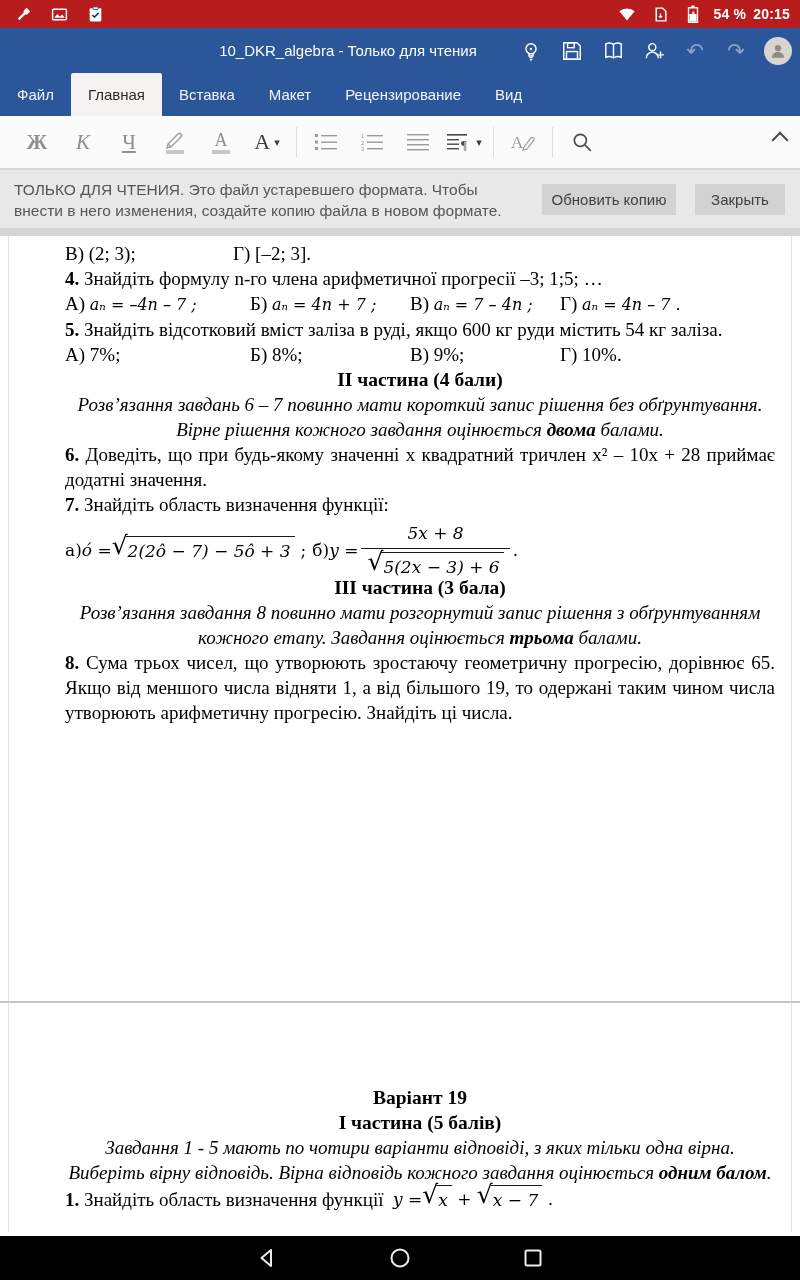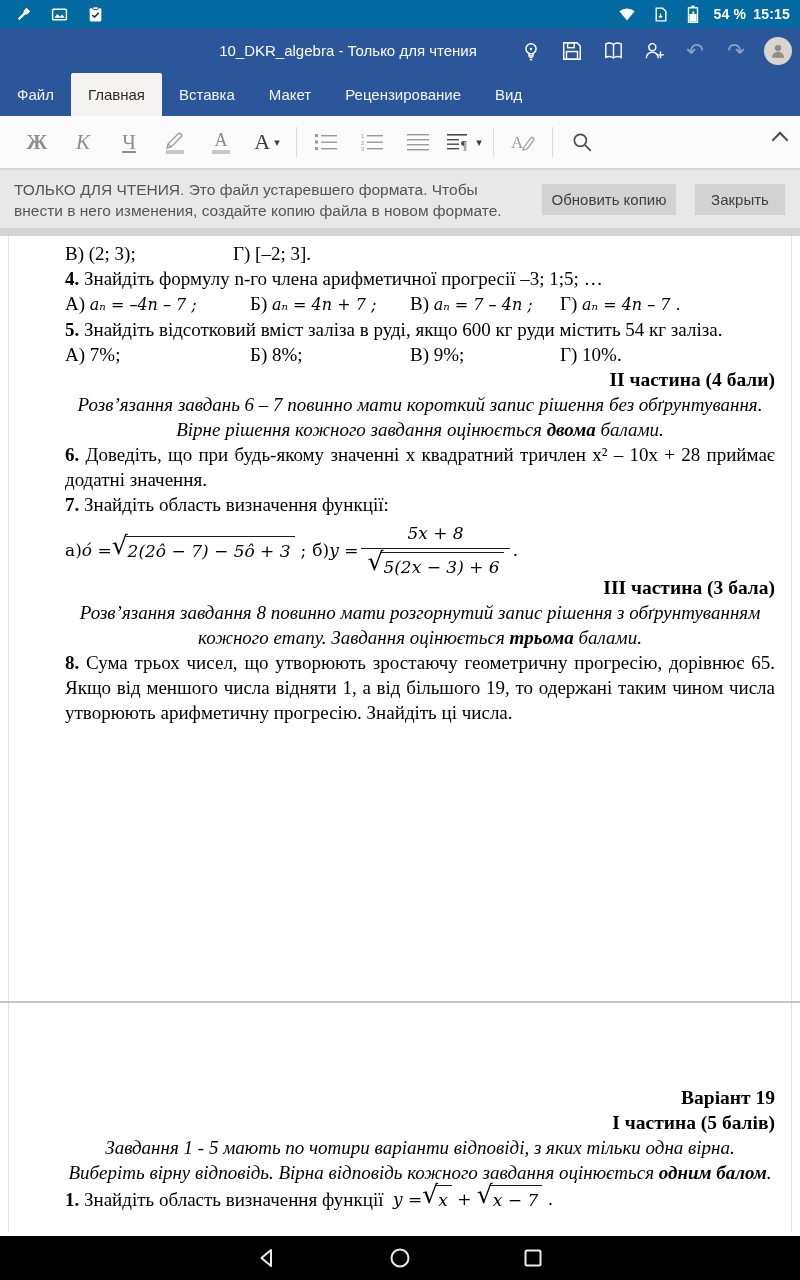--- a/index.html
+++ b/index.html
@@ -4,21 +4,21 @@
 <style>
   html,body{margin:0;padding:0;}
   body{
     width:800px;height:1280px;position:relative;overflow:hidden;
     background:#fff;font-family:"Liberation Sans",sans-serif;
     -webkit-font-smoothing:antialiased;
   }
   
   .status-bar{
     position:absolute;top:0;left:0;width:800px;height:28px;
-    background:#0369a1;color:#fff;display:flex;align-items:center;
+    background:#b91c1c;color:#fff;display:flex;align-items:center;
     padding:14px 10px;box-sizing:border-box;justify-content:space-between;
   }
   .status-left,.status-right{display:flex;align-items:center;gap:10px;}
   .status-right{gap:7px;}
   .status-text{font-size:14px;font-weight:bold;color:#fff;letter-spacing:.2px;}
   
   .title-bar{
     position:absolute;top:28px;left:0;width:800px;height:45px;
     background:#2b579a;display:flex;align-items:center;
   }
@@ -94,21 +94,21 @@
   .page1{height:767px;border-bottom:2px solid #c6c6c6;box-sizing:border-box;
     padding:5px 25px 0 65px;}
   .page2{height:229px;padding:82px 25px 0 65px;box-sizing:border-box;}
   .page p{margin:0;}
   .just{text-align:justify;}
   .opt-row{display:flex;}
   .opt-row .o1{width:185px;} .opt-row .o2{width:160px;} .opt-row .o3{width:150px;}
   .ans-row{display:flex;}
   .ans-row .a1{width:168px;}
   .eq{font-family:"DejaVu Serif",serif;font-style:italic;font-size:16px;}
-  .center{text-align:right;}
+  .center{text-align:center;}
   .sec-title{font-weight:bold;font-size:19.5px;}
   .note{font-style:italic;text-align:center;}
   .note b{font-weight:bold;}
   .mt12{margin-top:12px;} .mt26{margin-top:26px;}
   
   .math{font-family:"DejaVu Serif",serif;font-style:italic;font-size:17px;}
   .formula-row{display:flex;align-items:center;margin-top:8px;height:50px;}
   .sqrt{display:inline-flex;align-items:flex-start;}
   .rsym{font-style:normal;font-size:25px;line-height:22px;transform:translateY(-1px);}
   .radicand{border-top:1.6px solid #1a1a1a;padding:2px 4px 0 2px;margin-left:-2px;}
@@ -164,21 +164,21 @@
     </span>
     <span class="tb-icon">
       <svg width="12" height="18" viewBox="0 0 10 16">
           <rect x="3.5" y="0.5" width="3" height="2" fill="#fff"></rect>
           <rect x="1" y="2.5" width="8" height="13" fill="none" stroke="#fff" stroke-width="1.2"></rect>
           <rect x="1.8" y="8" width="6.4" height="6.8" fill="#fff"></rect>
           <path d="M5.6 4.5l-1.8 3h1.4l-0.8 2.6 2.4-3.4h-1.5z" fill="#fff"></path>
         </svg>
     </span>
     <span class="status-text">54 %</span>
-    <span class="status-text">15:15</span>
+    <span class="status-text">20:15</span>
   </div>
 </div>
 
 <div class="title-bar">
   <span class="doc-title">10_DKR_algebra - Только для чтения</span>
   <div class="title-icons">
     <span class="tb-icon">
       <svg width="22" height="22" viewBox="0 0 20 20" fill="none" stroke="#fff" stroke-width="1.3">
           <circle cx="10" cy="8" r="4.6"></circle>
           <path d="M8.2 12.4v2.2h3.6v-2.2M8.5 16h3M9 18h2"></path>

